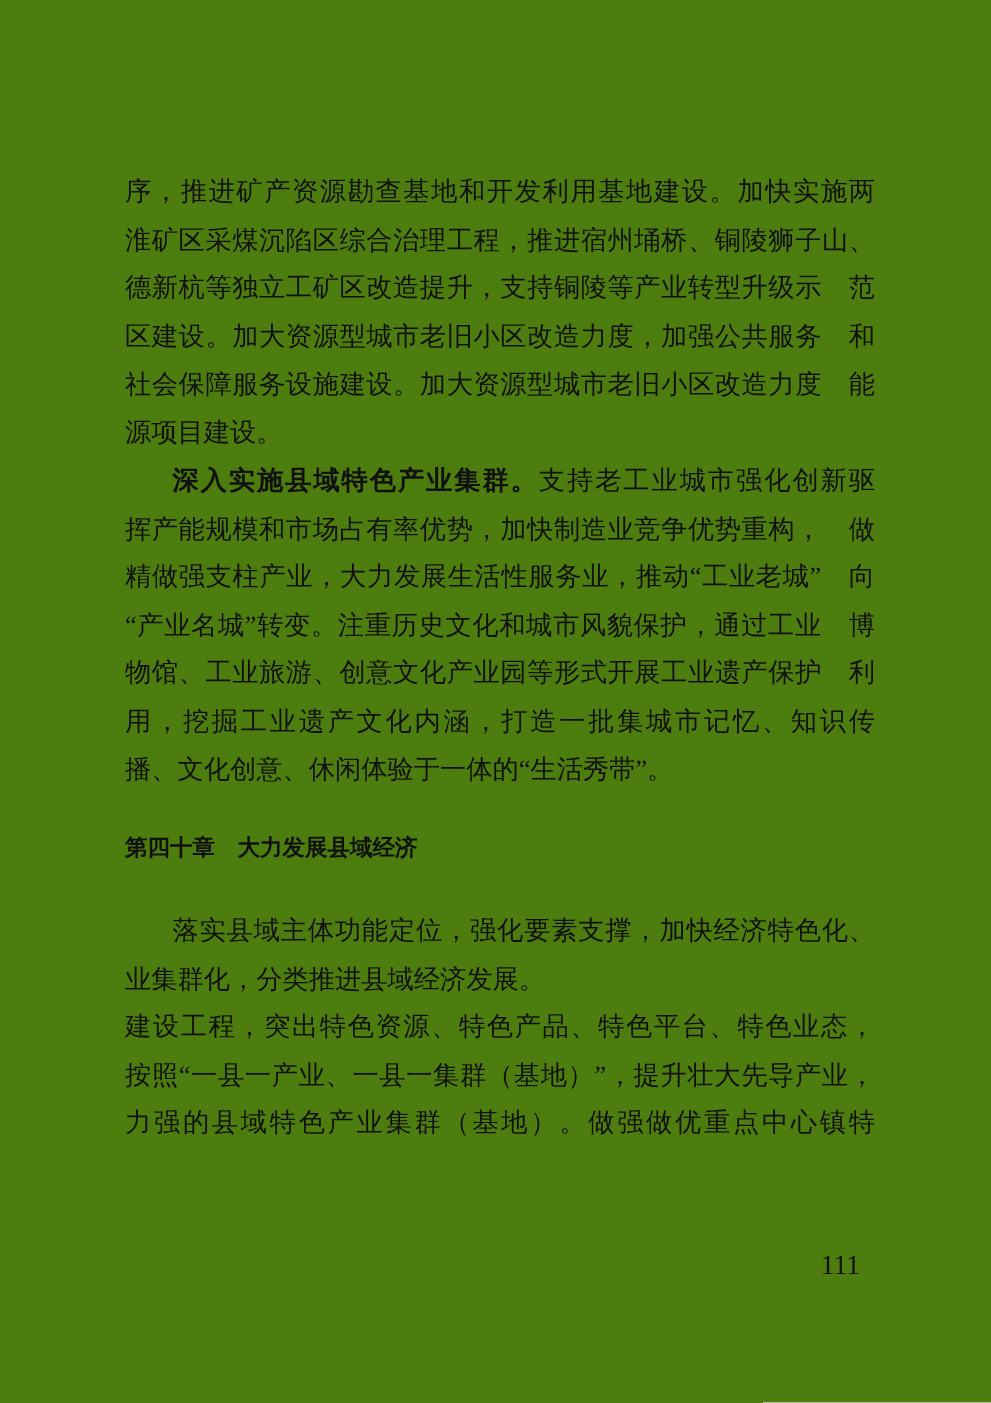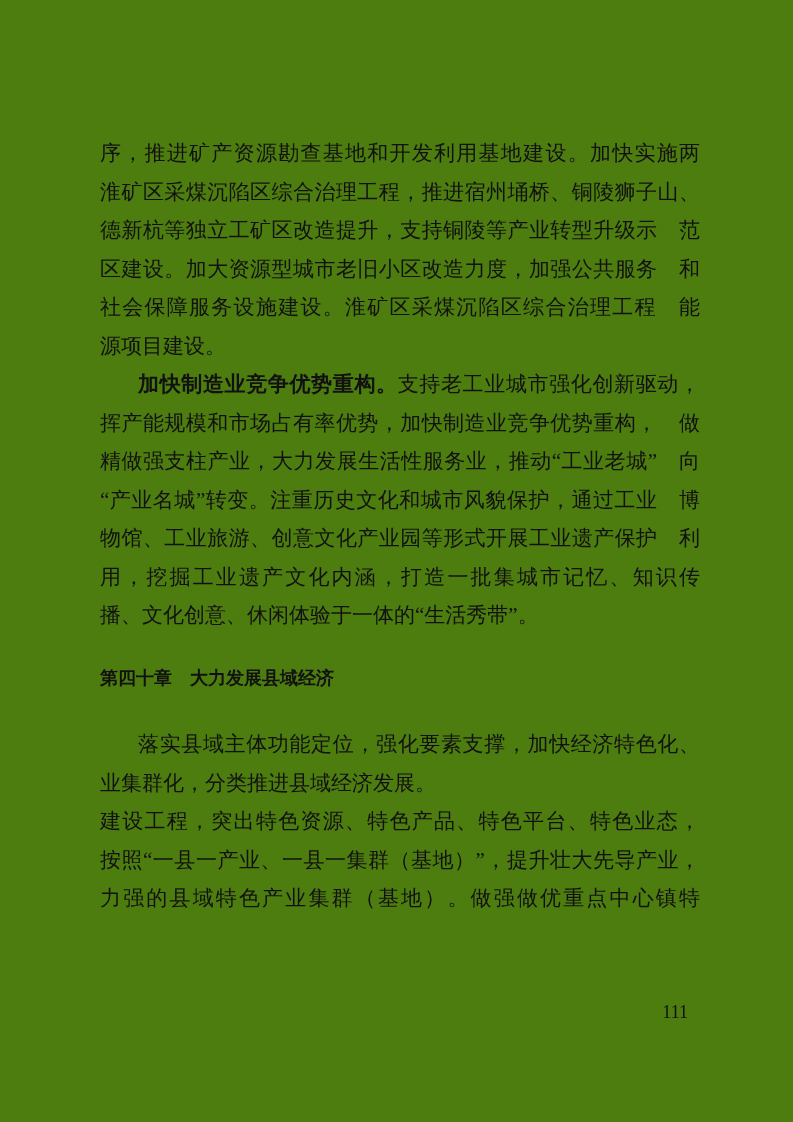--- a/index.html
+++ b/index.html
@@ -50,44 +50,44 @@
     font-family: "Liberation Sans", "DejaVu Sans", sans-serif;
     font-weight: bold;
     font-size: 18px;
     text-align: left;
     color: #111111;
   }
   .page-num {
     position: absolute;
     top: 1000px;
     right: 105px;
-    font-size: 18px;
+    font-size: 22px;
     line-height: 24px;
     font-family: "Liberation Serif", "DejaVu Serif", serif;
     color: #111111;
     text-align: center;
   }
 </style>
 </head>
 <body>
 
 <div class="page">
   <main class="content">
 
     <p class="para">
       <span class="line">序，推进矿产资源勘查基地和开发利用基地建设。加快实施两</span>
       <span class="line">淮矿区采煤沉陷区综合治理工程，推进宿州埇桥、铜陵狮子山、　广</span>
       <span class="line">德新杭等独立工矿区改造提升，支持铜陵等产业转型升级示　范</span>
       <span class="line">区建设。加大资源型城市老旧小区改造力度，加强公共服务　和</span>
-      <span class="line">社会保障服务设施建设。淮矿区采煤沉陷区综合治理工程　能</span>
+      <span class="line">社会保障服务设施建设。加大资源型城市老旧小区改造力度　能</span>
       <span class="line end">源项目建设。</span>
     </p>
 
     <p class="para">
-      <span class="line indent"><b class="lead">加快制造业竞争优势重构。</b><span>支持老工业城市强化创新驱动，　发</span></span>
+      <span class="line indent"><b class="lead">深入实施县域特色产业集群。</b><span>支持老工业城市强化创新驱动，　发</span></span>
       <span class="line">挥产能规模和市场占有率优势，加快制造业竞争优势重构，　做</span>
       <span class="line">精做强支柱产业，大力发展生活性服务业，推动“工业老城”　向</span>
       <span class="line">“产业名城”转变。注重历史文化和城市风貌保护，通过工业　博</span>
       <span class="line">物馆、工业旅游、创意文化产业园等形式开展工业遗产保护　利</span>
       <span class="line">用，挖掘工业遗产文化内涵，打造一批集城市记忆、知识传</span>
       <span class="line end">播、文化创意、休闲体验于一体的“生活秀带”。</span>
     </p>
 
     <h2 class="chapter">第四十章　大力发展县域经济</h2>
 

